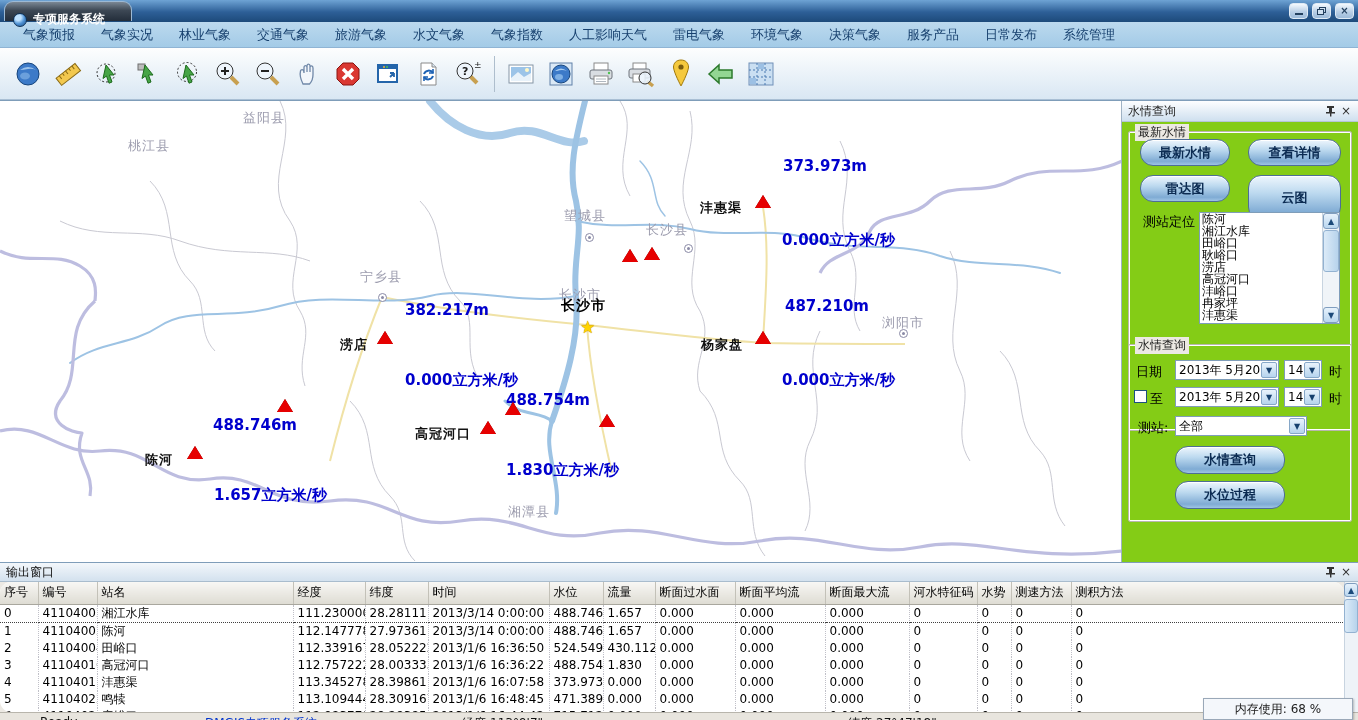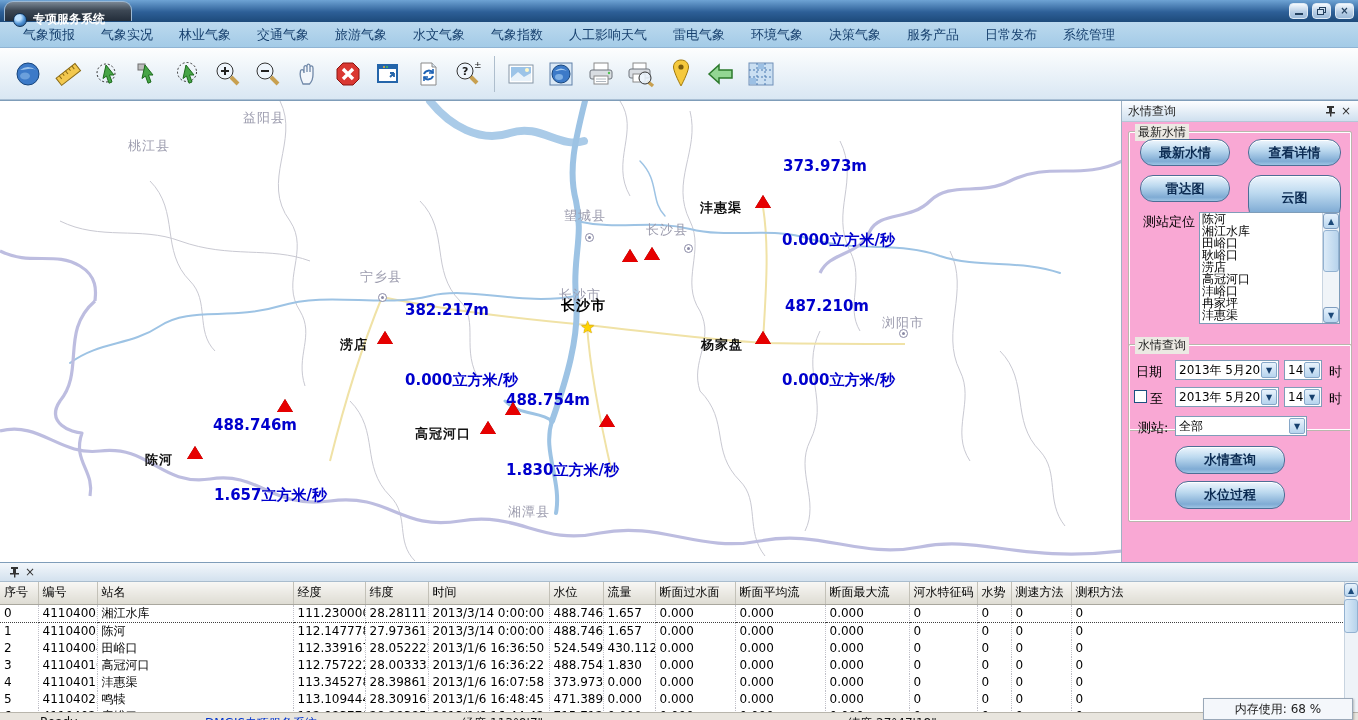--- a/index.html
+++ b/index.html
@@ -44,21 +44,21 @@
   .lbl.city { color:#000; font-size:14px; font-weight:bold; letter-spacing:1px; }
   .lbl.station { color:#111; font-size:13px; font-weight:bold; letter-spacing:1px; }
   .lbl.value { color:#0000cd; font-size:15px; font-weight:bold; }
   .tri { position:absolute; width:0; height:0; border-left:8px solid transparent; border-right:8px solid transparent;
     border-bottom:13px solid #e60000; filter:drop-shadow(0 0 0.5px #7a0000); }
   .town { position:absolute; width:9px; height:9px; border:1.5px solid #8a8aa6; border-radius:50%; background:#fff; }
   .town::after { content:""; position:absolute; left:1.5px; top:1.5px; width:3px; height:3px; border-radius:50%; background:#8a8aa6; }
   .star { position:absolute; color:#ffd400; text-shadow:0 0 1px #b8860b, 0 0 1px #b8860b; font-size:17px; }
 
   
-  #sidepanel { position:relative; width:236px; height:100%; background:#f9a8d4; font-size:12px; }
+  #sidepanel { position:relative; width:236px; height:100%; background:#84cc16; font-size:12px; }
   .panel-hdr { height:21px; background:linear-gradient(#fdfeff,#cfe0ef); border-bottom:1px solid #b5c6d6;
     display:flex; align-items:center; padding:0 4px 0 6px; color:#222; }
   .panel-hdr .hdr-title { flex:1; }
   .hdr-ico { width:16px; height:15px; display:flex; align-items:center; justify-content:center; color:#333; font-size:12px; }
   .groupbox { position:absolute; border:1px solid #b9b6ad; border-radius:2px; box-shadow:inset 0 0 0 1px #ffffff; }
   .groupbox .legend { position:absolute; top:-8px; left:6px; background:#ece9e3; padding:0 3px; color:#1a1a1a; }
   .xpbtn { position:absolute; border:1px solid #4d6e96; border-radius:13px; color:#0b2b52; font-weight:bold;
     font-size:13px; display:flex; align-items:center; justify-content:center;
     background:linear-gradient(#eef6fd,#bcd9ef 40%,#7fabd4 85%,#9ec4e4); box-shadow:inset 0 1px 0 #fff; }
   .listbox { position:absolute; background:#fff; border:1px solid #7f9db9; overflow:hidden; }
@@ -74,21 +74,21 @@
   .combo .ctext { flex:1; padding-left:3px; font-size:12px; color:#000; white-space:nowrap; overflow:hidden; }
   .combo .cbtn { width:16px; height:16px; margin-right:1px; border:1px solid #86a7c8; border-radius:2px;
     background:linear-gradient(#e9f3fc,#b6d4ee); color:#16406e; font-size:8px; line-height:15px; text-align:center; }
   .checkbox { position:absolute; width:13px; height:13px; background:#fff; border:1px solid #1c5180; }
 
   
   #output { height:150px; border-top:1px solid #7f9db9; background:#ece9e3; position:relative; }
   .out-hdr { height:19px; background:linear-gradient(#f3f7fb,#d3e1ee); border-bottom:1px solid #a9bccd;
     display:flex; align-items:center; padding:0 4px 0 6px; color:#111; }
   .out-hdr .hdr-title { flex:1; }
-  #tablewrap { position:absolute; left:0; top:19px; right:14px; bottom:0; overflow:hidden; background:#fff; }
+  #tablewrap { position:absolute; left:0; top:19px; right:14px; bottom:0; overflow:hidden; background:#fff;border-radius:11px; }
   table.grid { border-collapse:collapse; table-layout:fixed; width:1344px; }
   table.grid th { height:22px; background:linear-gradient(#f8f7f4,#dedcd3); border-right:1px solid #c3c1b8;
     border-bottom:1px solid #a9a79e; font-weight:normal; text-align:left; padding-left:4px; font-size:12px; color:#000; white-space:nowrap; }
   table.grid td { height:16px; border-right:1px dotted #c0c0c8; font-size:12px; color:#000; padding-left:4px; white-space:nowrap; overflow:hidden; }
   tr.focused td { border-top:1px dotted #404040; border-bottom:1px dotted #404040; }
   #outscroll { position:absolute; right:0; top:19px; width:14px; bottom:0; background:#eef3f8; border-left:1px solid #c8d4e0; }
 
   
   #statusbar { position:relative; height:9px; background:#e8e5de; border-top:1px solid #b8b5ac; overflow:hidden; }
   #statusbar span { position:absolute; top:2px; font-size:12px; color:#111; white-space:nowrap; }
@@ -439,20 +439,21 @@
         <span class="cbtn">▼</span>
       </div>
 
       <div class="xpbtn" style="left:53px; top:345px; width:110px; height:28px;">水情查询</div>
       <div class="xpbtn" style="left:53px; top:380px; width:110px; height:28px;">水位过程</div>
     </div>
   </div>
 
   <div id="output">
     <div class="out-hdr">
+      <span class="hdr-title">输出窗口</span>
       <span class="hdr-ico">
         <svg width="11" height="12">
             <rect x="2" y="1" width="7" height="2" fill="#333"></rect>
             <rect x="4" y="1" width="3" height="6" fill="#333"></rect>
             <rect x="1" y="7" width="9" height="1.5" fill="#333"></rect>
             <rect x="5" y="8" width="1.4" height="3.5" fill="#333"></rect>
           </svg>
       </span>
       <span class="hdr-ico">×</span>
     </div>

